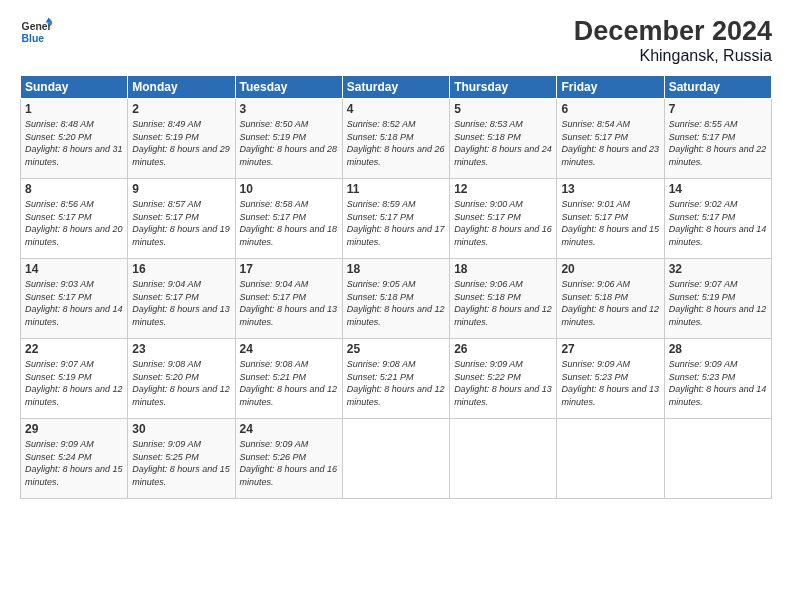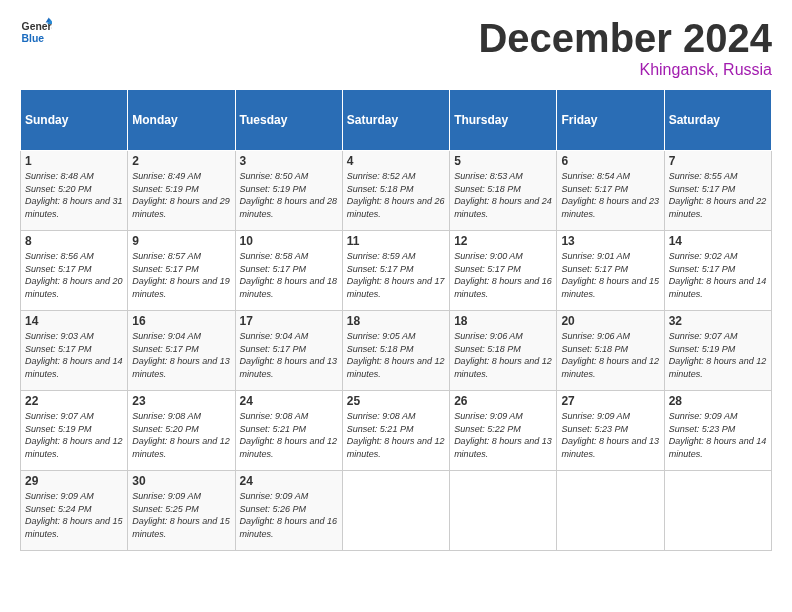--- a/index.html
+++ b/index.html
@@ -28,39 +28,39 @@
       gap: 4px;
     }
     .logo-icon {
       width: 32px;
       height: 32px;
     }
     .title-block {
       text-align: right;
     }
     .month-title {
-      font-size: 40px;
+      font-size: 27px;
       font-weight: bold;
       color: #333;
     }
     .location {
       font-size: 16px;
-      color: #a21caf;
+      color: #0f172a;
     }
     .calendar {
       width: 100%;
       border-collapse: collapse;
       table-layout: fixed;
     }
     .calendar th {
       background: #2a6db5;
       color: #fff;
       font-size: 12px;
       font-weight: bold;
-      padding: 23px 4px;
+      padding: 4px 4px;
       text-align: left;
       border: 1px solid #fff;
     }
     .calendar td {
       border: 1px solid #ccc;
       vertical-align: top;
       padding: 3px 4px;
       font-size: 9.5px;
       color: #333;
       height: 80px;

